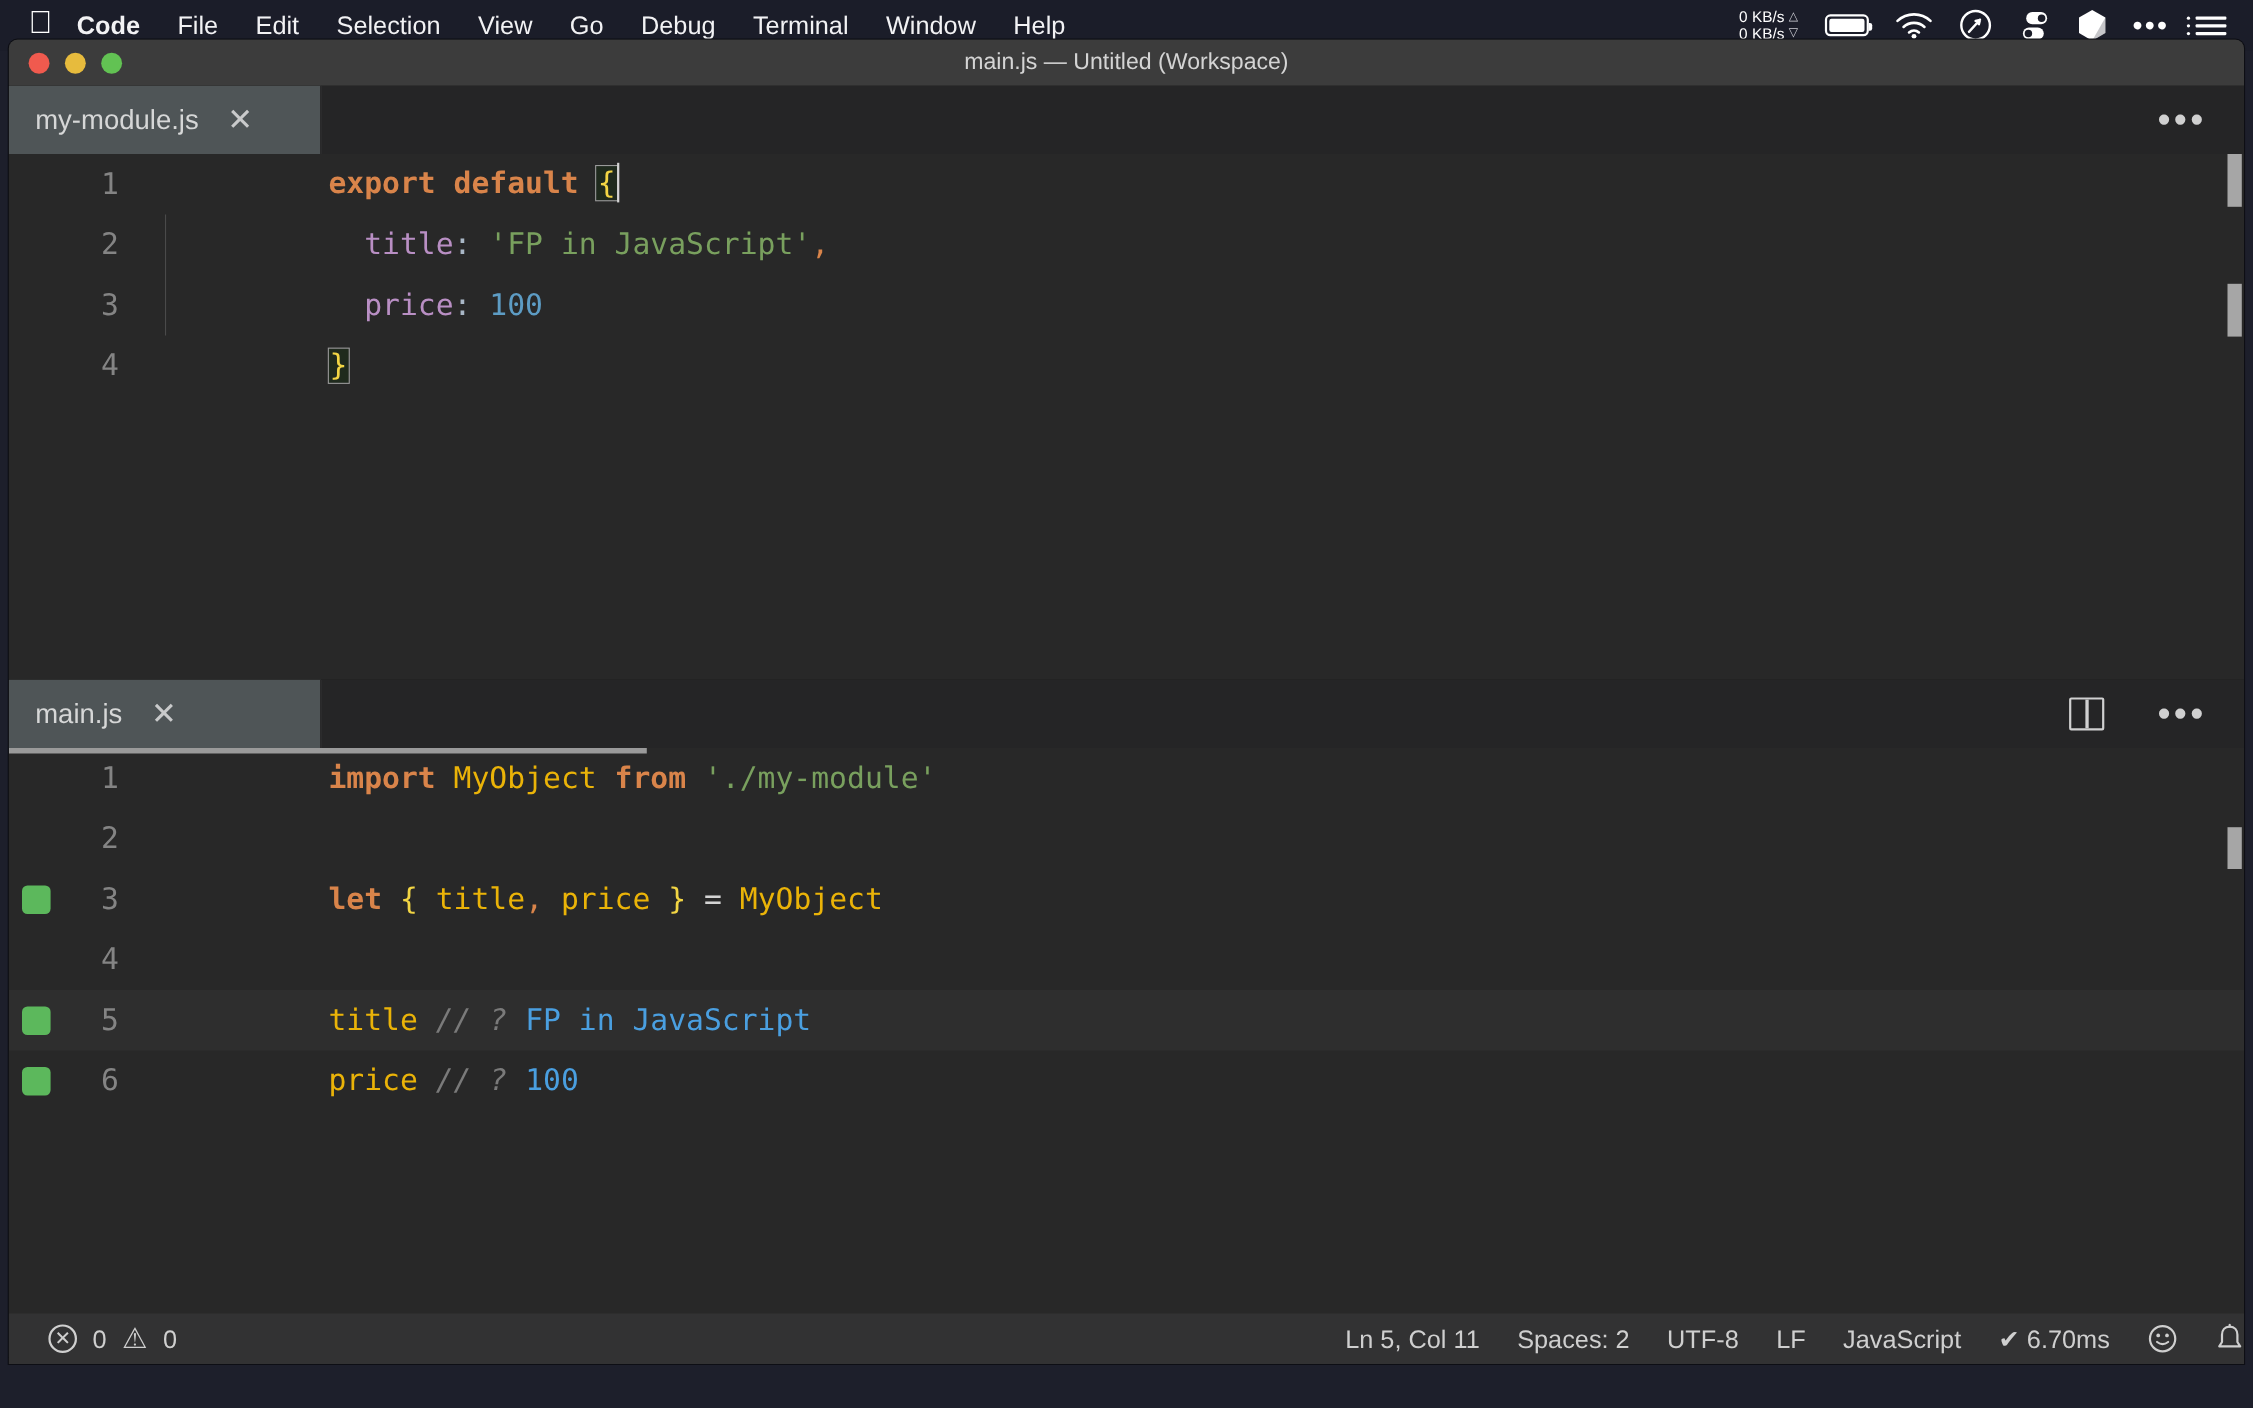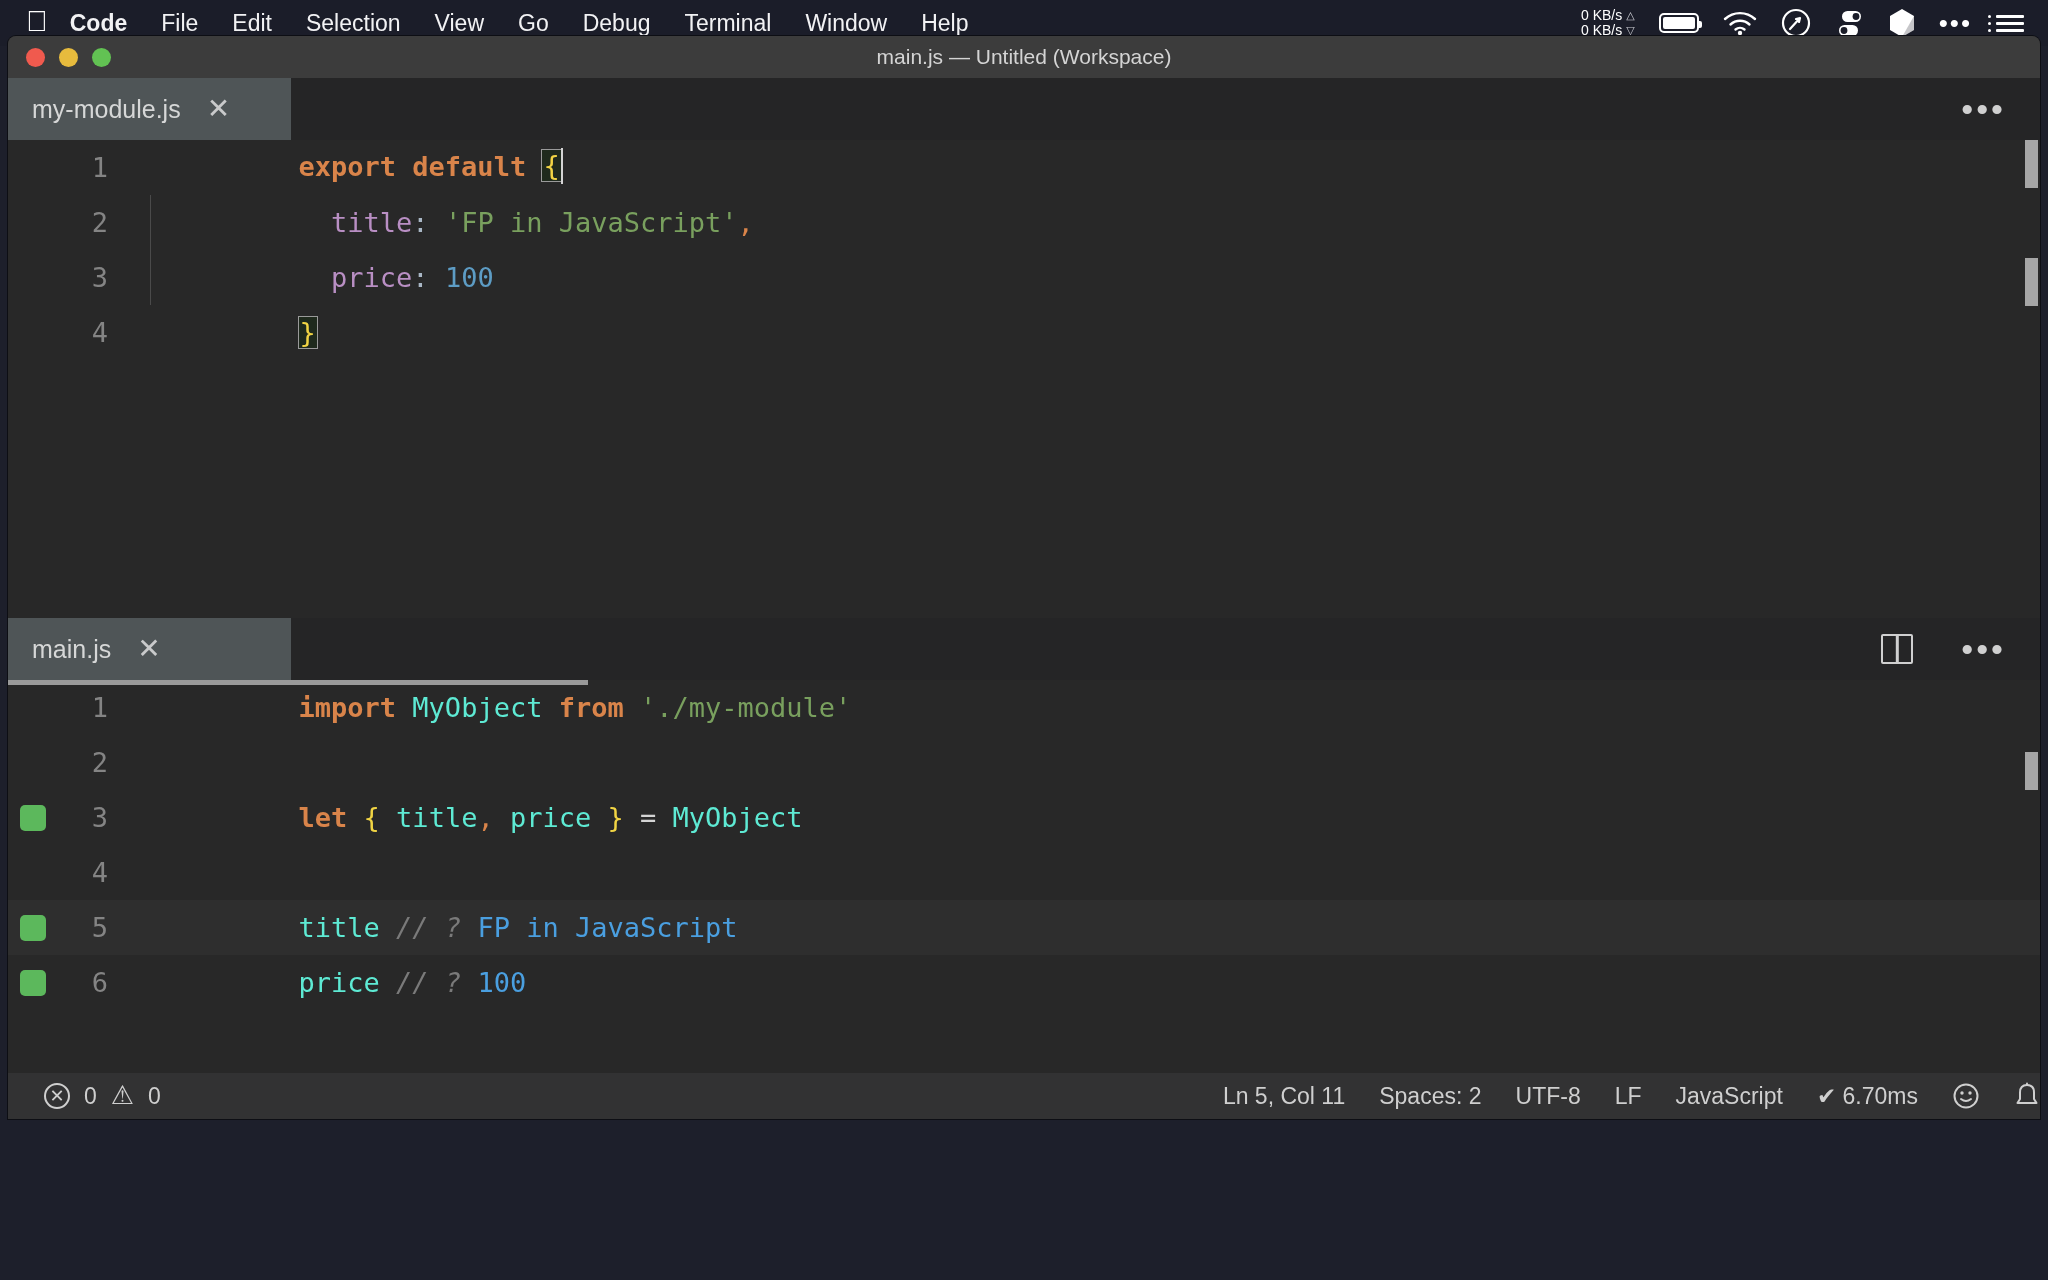--- a/index.html
+++ b/index.html
@@ -36,21 +36,21 @@
   }
   .battery:after{content:"";position:absolute;right:-5px;top:6px;width:3px;height:7px;background:#fff;border-radius:0 2px 2px 0;}
   .battery .fill{position:absolute;left:2px;top:2px;bottom:2px;right:2px;background:#fff;border-radius:2px;}
   .dots3{ letter-spacing:2px; font-size:26px; line-height:10px; }
   .hamb{ display:flex; flex-direction:column; gap:4px; }
   .hamb i{ display:block; width:28px;height:3px;background:#fff;border-radius:1px;position:relative;}
   .hamb i:before{content:"";position:absolute;left:-8px;top:0;width:3px;height:3px;background:#fff;border-radius:50%;}
 
   
   #window{
-    position:absolute; top:36px; left:8px; width:2032px; height:1083px;
+    position:absolute; top:36px; left:8px; width:2032px; height:1204px;
     background:#252526; border-radius:8px 8px 0 0; overflow:hidden;
     box-shadow:0 0 0 1px #0d0e14;
   }
   #titlebar{
     height:42px; background:#3c3c3c; display:flex; align-items:center;
     position:relative;
   }
   .traffic{ display:flex; gap:14px; margin-left:18px; }
   .light{ width:19px;height:19px;border-radius:50%; }
   .light.red{background:#f05a4e;} .light.yellow{background:#e7bb3d;} .light.green{background:#62c253;}
@@ -100,21 +100,21 @@
     color:#848484; font-size:27px; flex:none;
   }
   .src{ white-space:pre; color:#d4d4d4; }
 
   
   .k-kw{ color:#d9844a; font-weight:bold; }
   .k-prop{ color:#b98fc4; }
   .k-str{ color:#79a05e;margin-top:11px; }
   .k-num{ color:#5d9cc4; }
   .k-punct{ color:#a9b7c6; }
-  .k-var{ color:#5eead4; }
+  .k-var{ color:#eab308; }
   .k-brace{ color:#f2d544; }
   .k-comment{ color:#7a7a7a; font-style:italic; }
   .k-val{ color:#4a9fe0; }
   .k-op{ color:#d4d4d4; }
   .k-comma{ color:#d9844a; }
 
   .bracket-hl{
     color:#f2d544; background:#1f2a1d; outline:1.4px solid #9a9a9a; padding:0 1px;
   }
   .caret{

